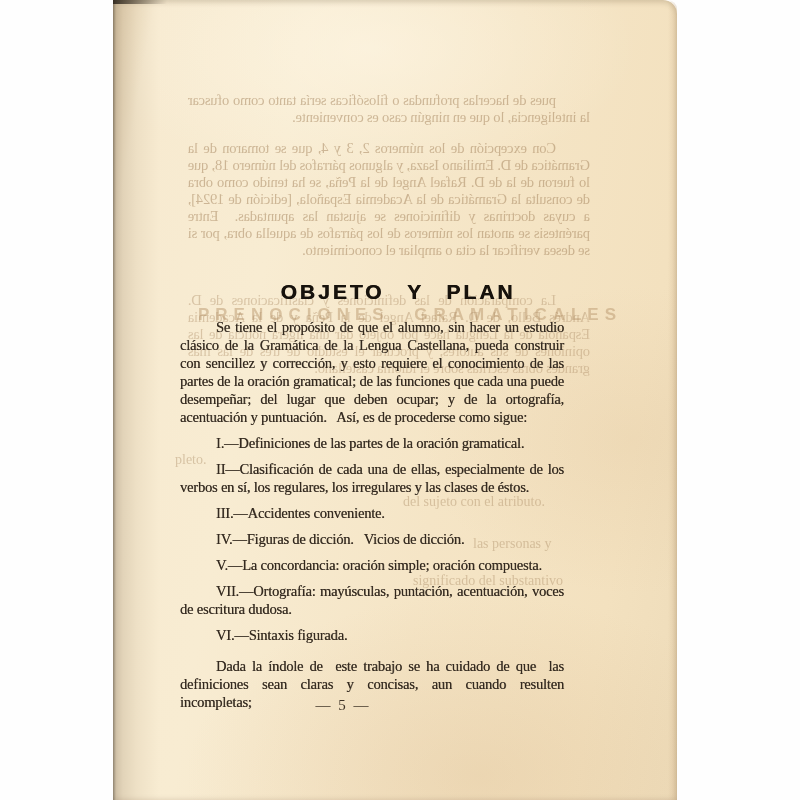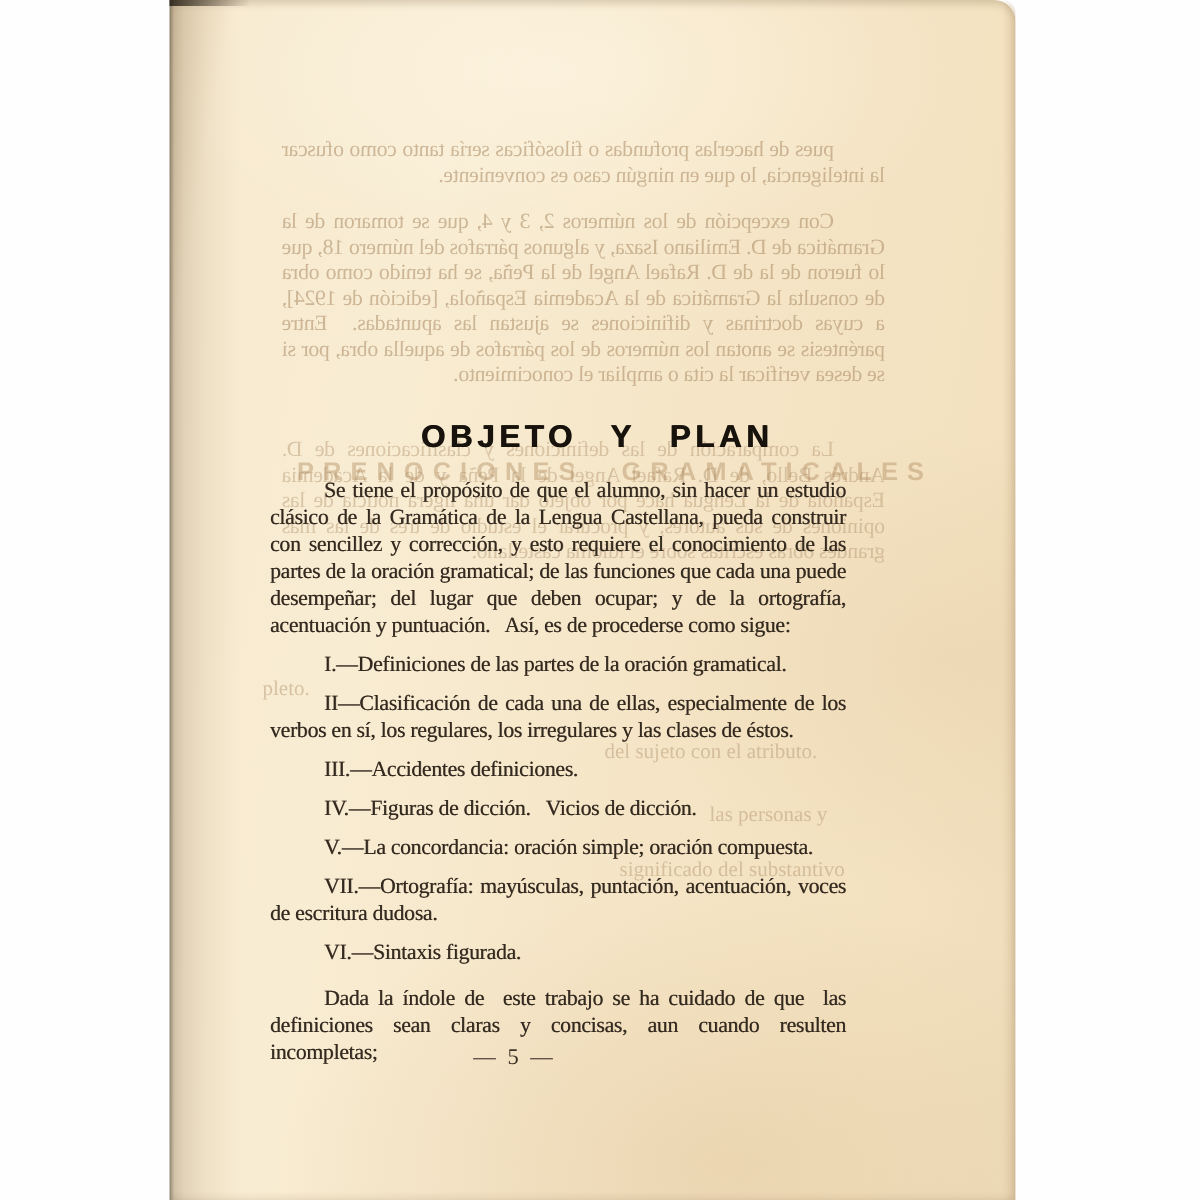--- a/index.html
+++ b/index.html
@@ -106,21 +106,21 @@
     <div class="frag frag-2">del sujeto con el atributo.</div>
     <div class="frag frag-3">las personas y</div>
     <div class="frag frag-4">significado del substantivo</div>
 
     <h1 class="heading">OBJETO  Y  PLAN</h1>
 
     <div class="column">
       <p class="intro">Se tiene el propósito de que el alumno, sin hacer un estudio clásico de la Gramática de la Lengua Castellana, pueda construir con sencillez y corrección, y esto requiere el conocimiento de las partes de la oración gramatical; de las funciones que cada una puede desempeñar; del lugar que deben ocupar; y de la ortografía, acentuación y puntuación.   Así, es de procederse como sigue:</p>
       <p class="item">I.—Definiciones de las partes de la oración gramatical.</p>
       <p class="item">II—Clasificación de cada una de ellas, especialmente de los verbos en sí, los regulares, los irregulares y las clases de éstos.</p>
-      <p class="item">III.—Accidentes definiciones.</p>
+      <p class="item">III.—Accidentes conveniente.</p>
       <p class="item">IV.—Figuras de dicción.   Vicios de dicción.</p>
       <p class="item">V.—La concordancia: oración simple; oración compuesta.</p>
       <p class="item">VII.—Ortografía: mayúsculas, puntación, acentuación, voces de escritura dudosa.</p>
       <p class="item">VI.—Sintaxis figurada.</p>
       <p class="closing">Dada la índole de  este trabajo se ha cuidado de que  las definiciones sean claras y concisas, aun cuando resulten incompletas;</p>
     </div>
 
     <div class="pagenum">— 5 —</div>
   </div>
 </div>

